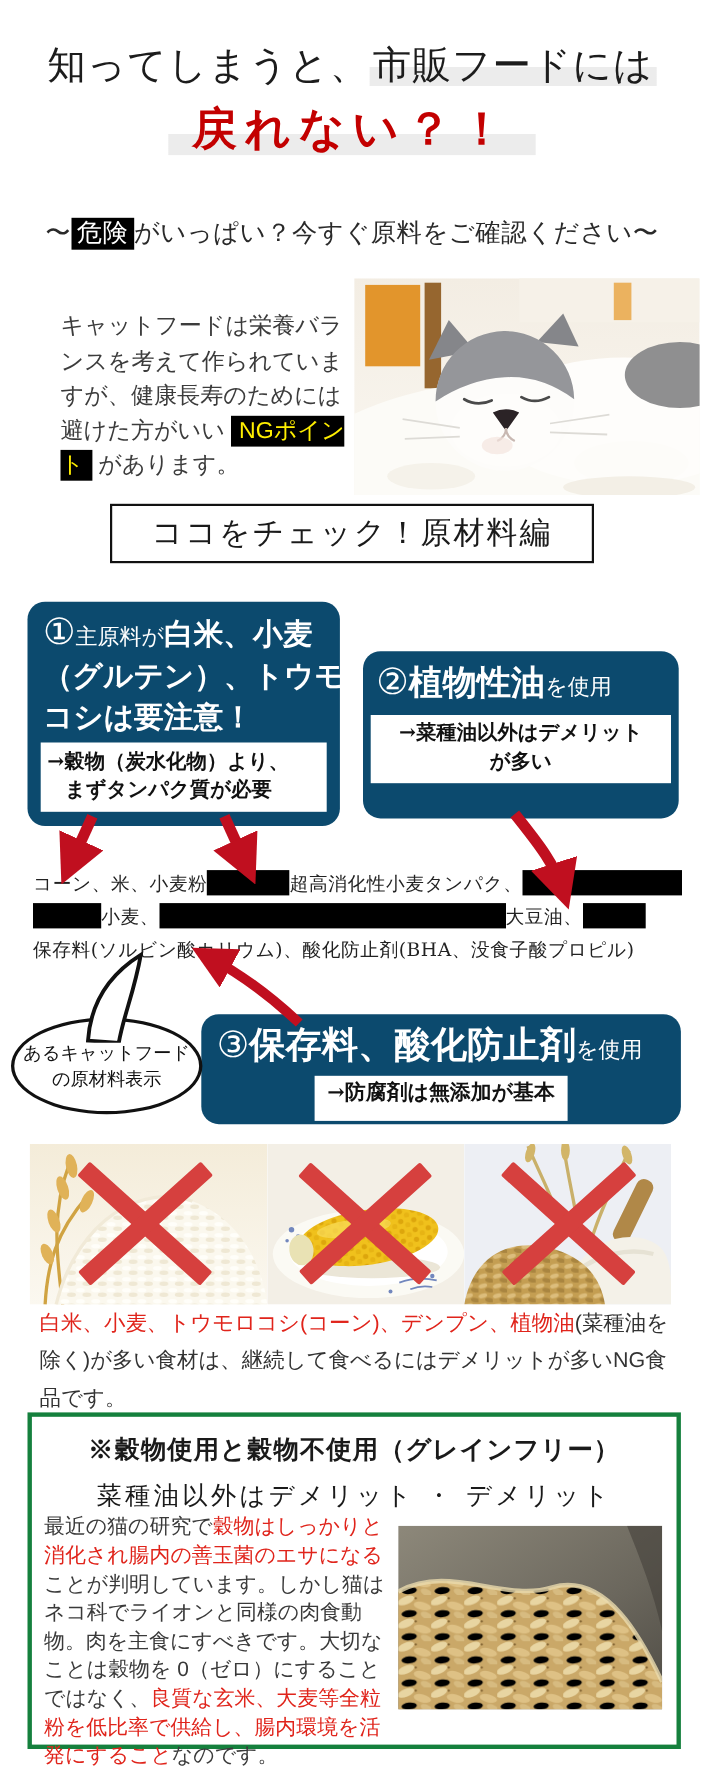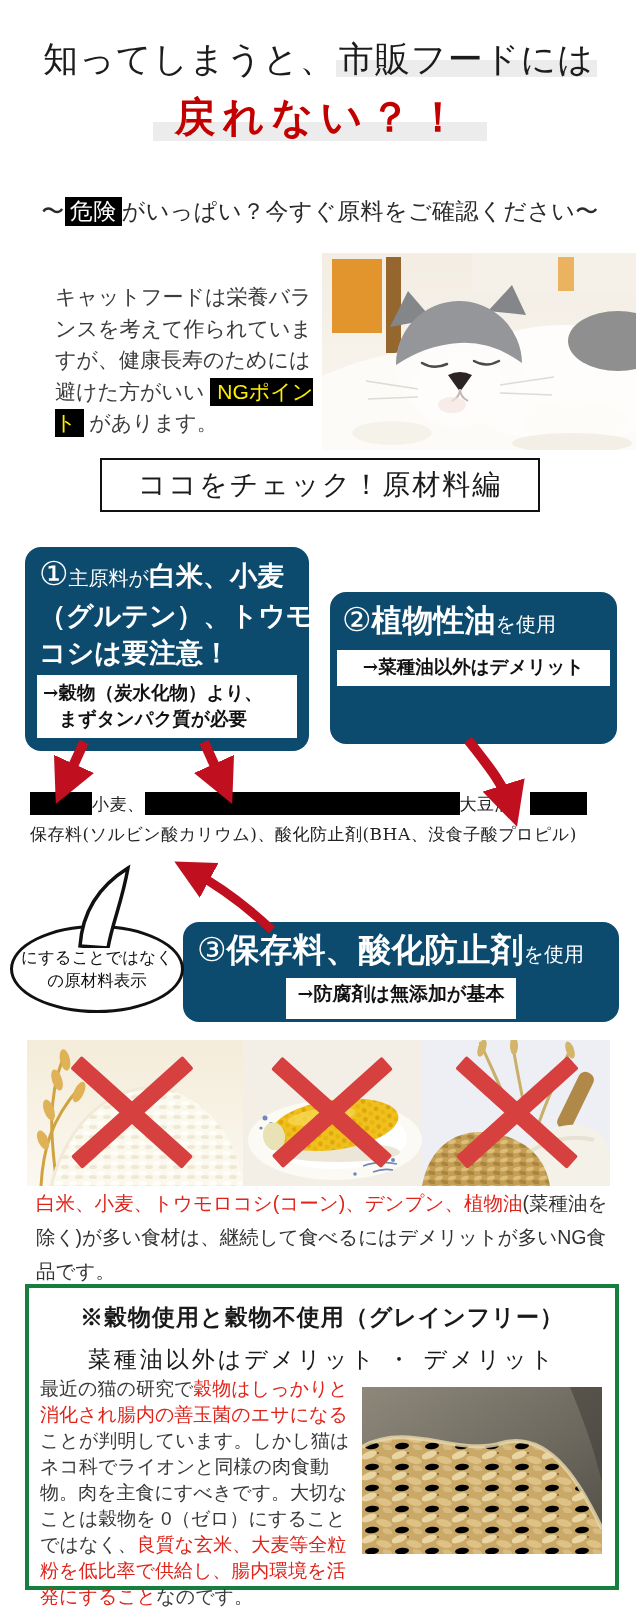--- a/index.html
+++ b/index.html
@@ -129,30 +129,32 @@
     <div class="pt-note">
       <div>→穀物（炭水化物）より、</div>
       <div class="indent">まずタンパク質が必要</div>
     </div>
   </div>
 
   <div class="abs serif ptbox pt2">
     <div class="l"><span class="num">②</span><span>植物性油</span><span class="small-w">を使用</span></div>
     <div class="pt-note">
       <div>→菜種油以外はデメリット</div>
+      <div>が多い</div>
     </div>
   </div>
 
   <div class="abs serif ing">
+    <div><span>コーン、米、小麦粉</span><span class="redact w75"></span><span>超高消化性小麦タンパク、</span><span class="redact w145"></span></div>
     <div><span class="redact w62"></span><span>小麦、</span><span class="redact w315"></span><span>大豆油、</span><span class="redact w57"></span></div>
     <div><span>保存料(ソルビン酸カリウム)、酸化防止剤(BHA、没食子酸プロピル)</span></div>
   </div>
 
   <div class="abs serif bubble">
-    <div>にすることではなく</div>
+    <div>あるキャットフード</div>
     <div>の原材料表示</div>
   </div>
   <div class="abs tail">
     <svg width="92" height="88" viewBox="0 0 92 88">
       <path d="M20,86 C22,56 36,28 68,8 C62,42 52,64 48,88 Z" fill="#fff" stroke="#111" stroke-width="3.5"></path>
     </svg>
   </div>
 
   <div class="abs serif ptbox pt3">
     <div class="l"><span class="num">③</span><span>保存料、酸化防止剤</span><span class="small-w">を使用</span></div>

